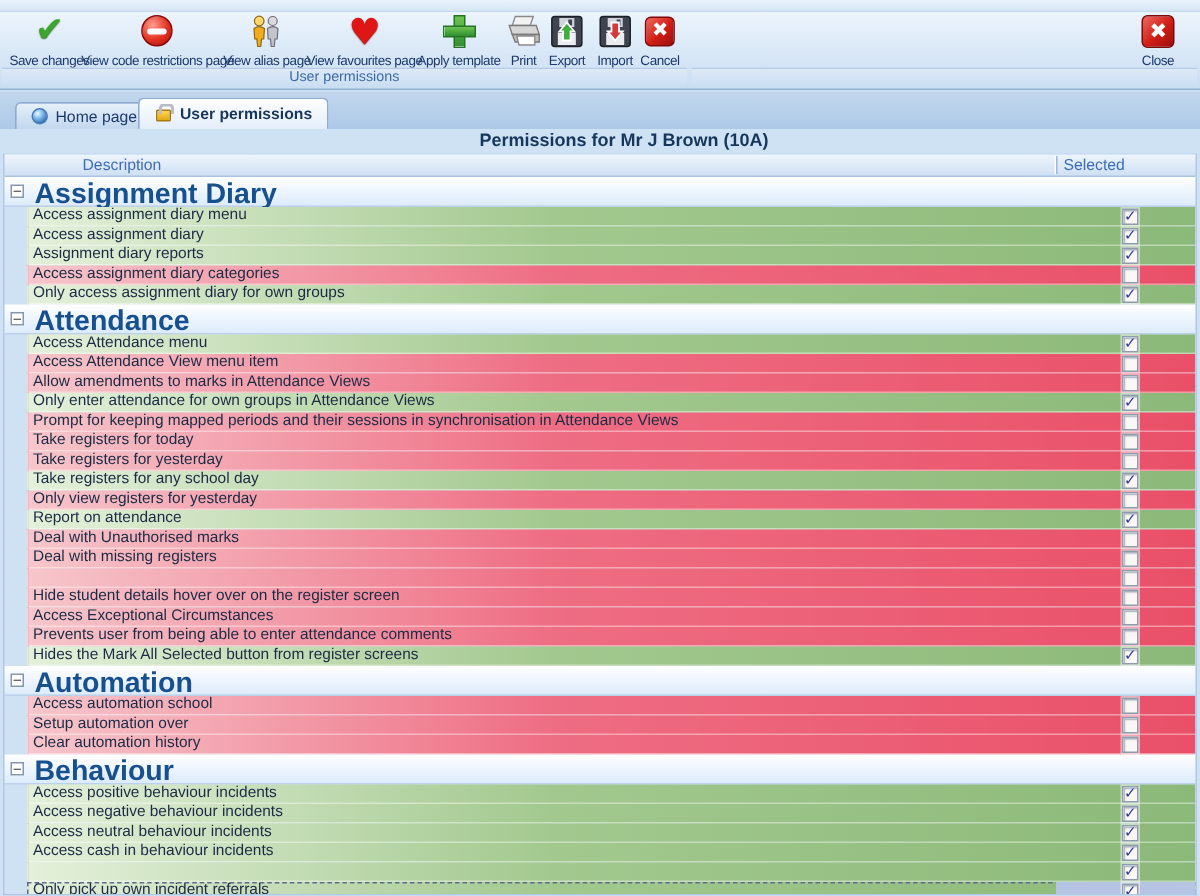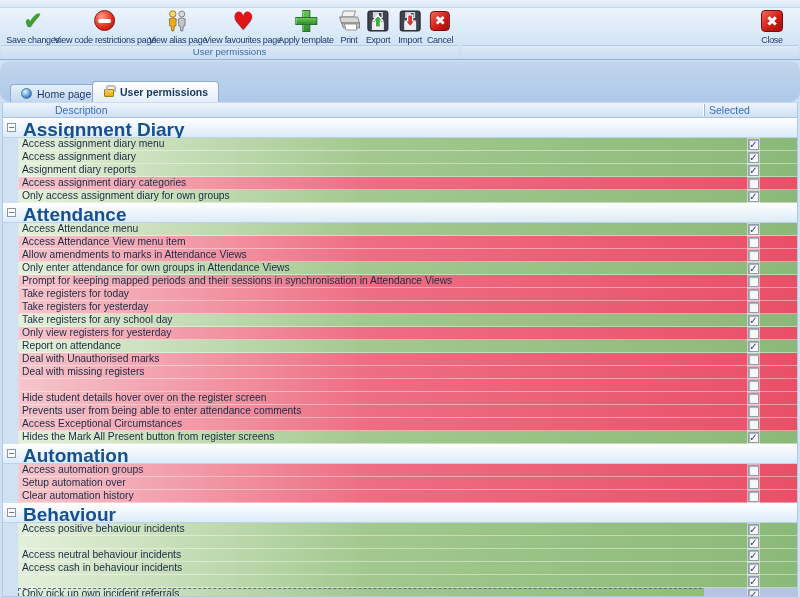--- a/index.html
+++ b/index.html
@@ -37,22 +37,22 @@
   .xbox { width:20px; height:20px; border-radius:4px;
     background:linear-gradient(135deg,#f0695f 0%, #cf1d15 55%, #9c0f0f 100%);
     border:1px solid #7e0909; color:#fff; font-weight:bold; font-size:13px; line-height:18px;
     text-align:center; font-family:"DejaVu Sans",sans-serif; }
   .xbox.big { width:22px; height:22px; font-size:14px; line-height:20px; }
   .grpstrip { position:absolute; bottom:1px; height:13px;
     background:linear-gradient(#dde9f6,#cadef2);
     border-top:1px solid #b3cbe6; border-radius:0 0 3px 3px;
     font-size:9.5px; color:#3c69a8; text-align:center; line-height:12px; }
   
-  .tabstrip { position:absolute; top:61px; left:0; width:800px; height:41px;
-    background:linear-gradient(#c2d6ed,#adc9e8); z-index:4;border-radius:10px; }
+  .tabstrip { position:absolute; top:61px; left:0; width:800px; height:25px;
+    background:linear-gradient(#c2d6ed,#adc9e8); z-index:4; }
   .tab { position:absolute; bottom:0; display:flex; align-items:center;
     font-size:10.5px; color:#1c3a6e; padding:0 10px;
     border:1px solid #8fabcf; border-bottom:none; border-radius:4px 4px 0 0; }
   .tab.inactive { left:10px; height:18px; background:linear-gradient(#e6f0fa,#c2d7ee); }
   .tab.active  { left:92px; height:21px; background:linear-gradient(#fdfeff,#e4eefa);
     font-weight:bold; color:#17365d; z-index:2; }
   .globe { width:11px; height:11px; border-radius:50%; margin-right:5px; flex:none;
     background:radial-gradient(circle at 35% 30%, #eaf6ff 0%, #7db8e8 40%, #2f72b8 78%, #1d5a9a 100%);
     border:1px solid #4a7ab0; }
   .lock { position:relative; width:10px; height:8px; margin:2px 6px 0 1px; flex:none;
@@ -289,56 +289,57 @@
         <div class="cb"></div>
       </div>
       <div class="prow red">
         <div class="cb"></div>
       </div>
       <div class="prow red">
         <div class="txt">Hide student details hover over on the register screen</div>
         <div class="cb"></div>
       </div>
       <div class="prow red">
+        <div class="txt">Access Exceptional Circumstances</div>
+        <div class="cb"></div>
+      </div>
+      <div class="prow red">
         <div class="txt">Prevents user from being able to enter attendance comments</div>
         <div class="cb"></div>
       </div>
-      <div class="prow red">
-        <div class="txt">Access Exceptional Circumstances</div>
-        <div class="cb"></div>
-      </div>
-      <div class="prow green">
-        <div class="txt">Hides the Mark All Present button from register screens</div>
+      <div class="prow green">
+        <div class="txt">Hides the Mark All Selected button from register screens</div>
         <div class="cb">✓</div>
       </div>
       <div class="shead">
         <span class="collapse">−</span>
         <span class="t">Automation</span>
       </div>
       <div class="prow red">
-        <div class="txt">Access automation groups</div>
+        <div class="txt">Access automation school</div>
         <div class="cb"></div>
       </div>
       <div class="prow red">
         <div class="txt">Setup automation over</div>
         <div class="cb"></div>
       </div>
       <div class="prow red">
         <div class="txt">Clear automation history</div>
         <div class="cb"></div>
       </div>
       <div class="shead">
         <span class="collapse">−</span>
         <span class="t">Behaviour</span>
       </div>
       <div class="prow green">
         <div class="txt">Access positive behaviour incidents</div>
         <div class="cb">✓</div>
       </div>
       <div class="prow green">
+        <div class="txt">Access negative behaviour incidents</div>
         <div class="cb">✓</div>
       </div>
       <div class="prow green">
         <div class="txt">Access neutral behaviour incidents</div>
         <div class="cb">✓</div>
       </div>
       <div class="prow green">
         <div class="txt">Access cash in behaviour incidents</div>
         <div class="cb">✓</div>
       </div>

